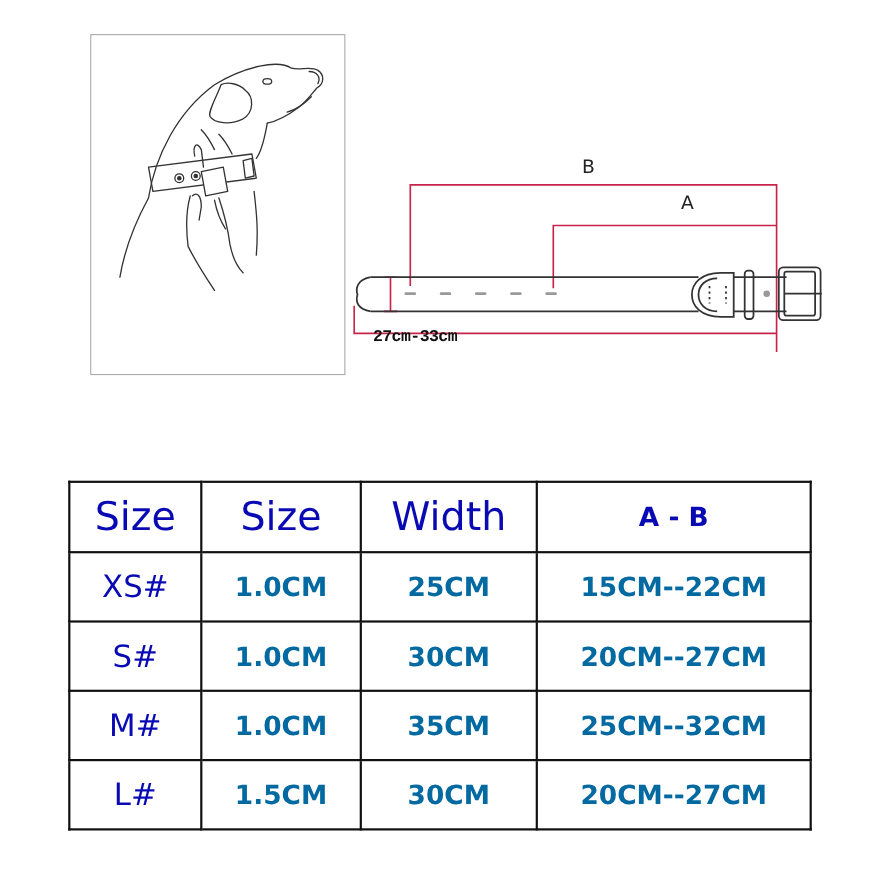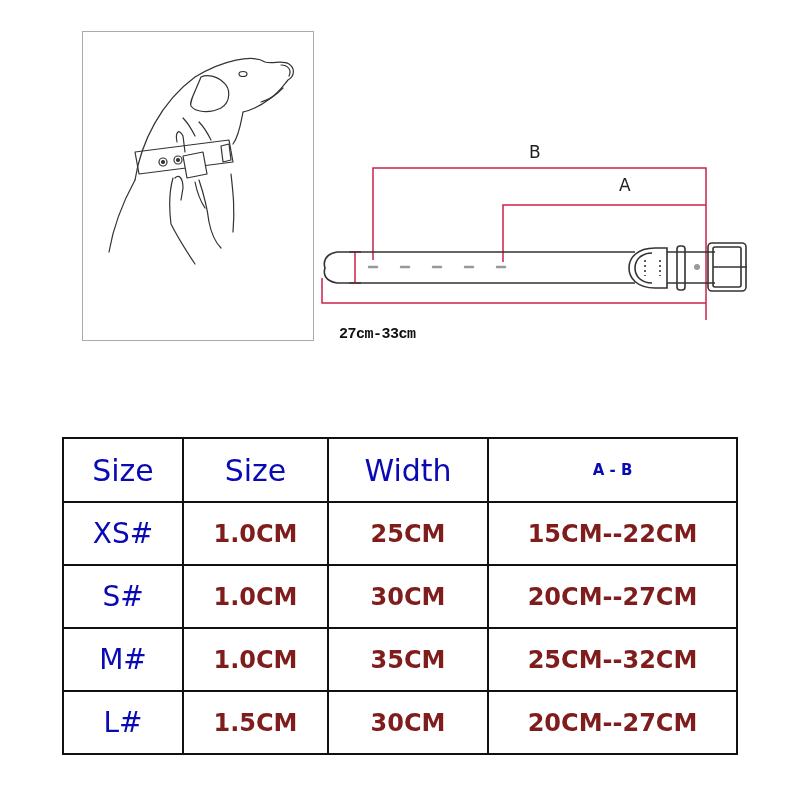--- a/index.html
+++ b/index.html
@@ -4,27 +4,27 @@
 <style>
   html, body { margin:0; padding:0; }
   body { width:800px; height:800px; background:#ffffff; position:relative; overflow:hidden; font-family:"DejaVu Sans", sans-serif; }
   .illus { position:absolute; left:82px; top:31px; width:230px; height:308px; border:1px solid #aaaaaa; background:#fff; }
   .illus svg { width:100%; height:100%; }
   .belt-diagram { position:absolute; left:315px; top:130px; width:460px; height:210px; }
   .belt-diagram svg { position:absolute; left:0; top:0; }
   .lbl { position:absolute; font-family:"DejaVu Sans", sans-serif; color:#222; font-size:17px; }
   .lbl-b { left:214px; top:12px; }
   .lbl-a { left:304px; top:45px; }
-  .lbl-range { left:24px; top:196px; font-family:"Liberation Mono", monospace; font-weight:bold; font-size:15px; color:#111; letter-spacing:-0.5px; }
+  .lbl-range { left:24px; top:168px; font-family:"Liberation Mono", monospace; font-weight:bold; font-size:15px; color:#111; letter-spacing:-0.5px; }
 
   table.size-table { position:absolute; left:62px; top:437px; width:674px; border-collapse:collapse; table-layout:fixed; }
   table.size-table td, table.size-table th { border:2px solid #111; text-align:center; color:#0a0ab4; padding:0; }
-  table.size-table th { height:62px; font-weight:normal; font-size:30px; font-family:"DejaVu Sans", sans-serif; }
-  table.size-table th.ab { font-weight:bold; font-size:15px; }
-  table.size-table td { height:61px; font-weight:bold; font-size:24px; font-family:"DejaVu Sans", sans-serif; color:#7f1d1d; }
+  table.size-table th { height:62px; font-weight:normal; font-size:36px; font-family:"DejaVu Sans", sans-serif; }
+  table.size-table th.ab { font-weight:bold; font-size:24px; }
+  table.size-table td { height:61px; font-weight:bold; font-size:24px; font-family:"DejaVu Sans", sans-serif; color:#0369a1; }
   table.size-table td.size { font-weight:normal; font-size:28px; color:#0a0ab4; }
   col.c1 { width:120px; } col.c2 { width:145px; } col.c3 { width:160px; } col.c4 { width:249px; }
 </style>
 </head>
 <body>
 
 <div class="illus">
   <svg viewBox="0 0 230 308">
     <g fill="none" stroke="#333" stroke-width="1.2" stroke-linecap="round" stroke-linejoin="round">
 

